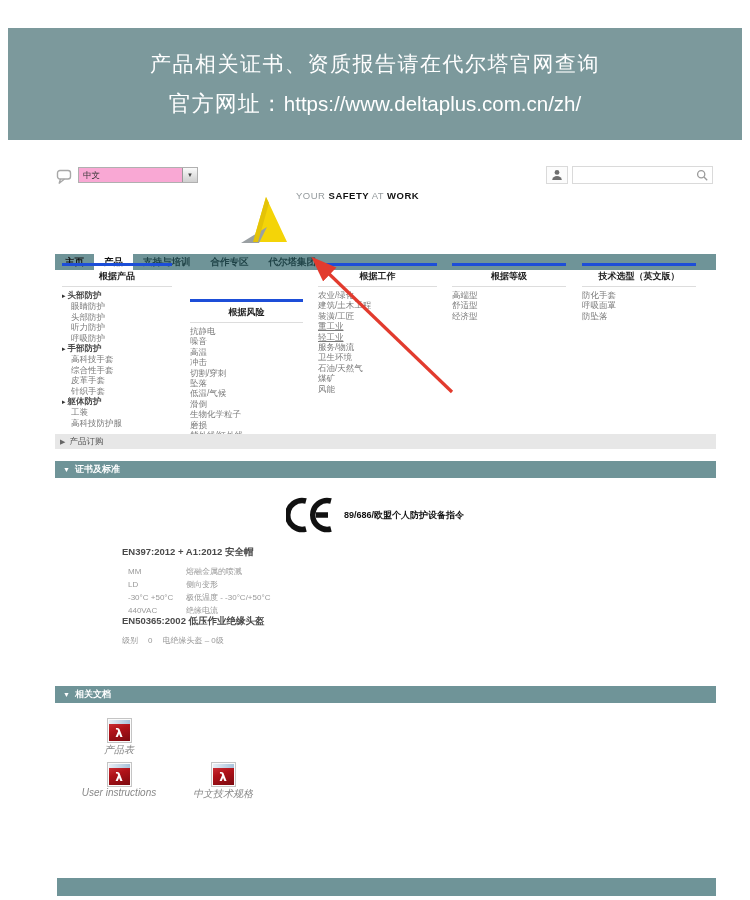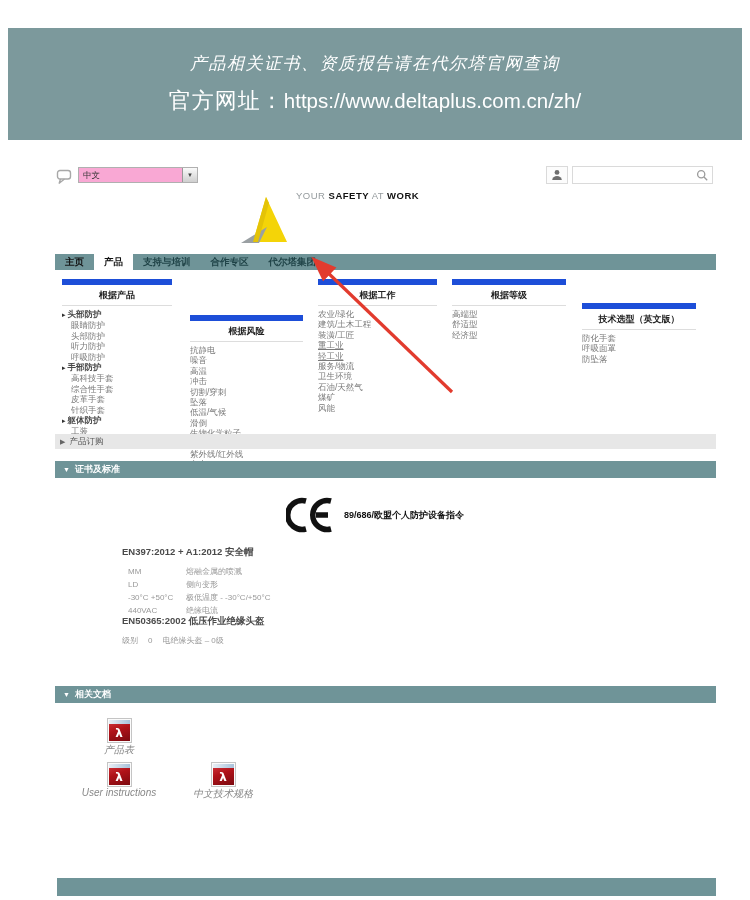--- a/index.html
+++ b/index.html
@@ -2,21 +2,21 @@
 <html><head>
 <meta charset="utf-8">
 <style>
   html,body{margin:0;padding:0;background:#fff;}
   .page{position:relative;width:750px;height:900px;background:#fff;overflow:hidden;
         font-family:"Liberation Sans","DejaVu Sans",sans-serif;}
 
   
   .banner{position:absolute;left:8px;top:28px;width:734px;height:112px;background:#7c999c;
           display:flex;flex-direction:column;align-items:center;justify-content:center;gap:11px;color:#fff;}
-  .banner-l1{font-size:17px;letter-spacing:1.5px;font-style:italic;}
+  .banner-l1{font-size:21px;letter-spacing:1.5px;}
   .banner-l2{font-size:22px;letter-spacing:1px;text-align:center;}
   .banner-l2 .url{font-size:20.5px;letter-spacing:0;}
 
   
   .bubble{position:absolute;left:56px;top:169px;}
   .lang-select{position:absolute;left:78px;top:167px;width:120px;height:16px;border:1px solid #b0b0b0;
                background:#f9a8d4;box-sizing:border-box;}
   .lang-text{font-size:8.5px;color:#333;line-height:14px;padding-left:4px;}
   .lang-btn{position:absolute;right:0;top:0;width:14px;height:14px;background:linear-gradient(#fafafa,#cfcfcf);
             border-left:1px solid #999;font-size:6px;color:#444;text-align:center;line-height:14px;}
@@ -35,21 +35,21 @@
   .tagline b{color:#111;}
 
   
   .nav{position:absolute;left:55px;top:254px;width:661px;height:16px;background:#6f9498;
        display:flex;align-items:center;box-sizing:border-box;}
   .nav-item{font-size:9.5px;font-weight:bold;color:#1f4347;padding:0 10px;line-height:16px;cursor:pointer;white-space:nowrap;}
   .nav-item.home{color:#131313;}
   .nav-item.active{background:#fff;color:#111;}
 
   
-  .col{position:absolute;top:279px;border-top:6px solid #1d4ed8;}
+  .col{position:absolute;top:263px;border-top:3px solid #1d4ed8;}
   .col-h{font-size:9px;font-weight:bold;color:#222;text-align:center;padding:4px 0 3px;border-bottom:1px solid #ddd;}
   .col-items{padding-top:3px;}
   .mi{font-size:8.5px;color:#7a7a7a;line-height:10.4px;white-space:nowrap;cursor:pointer;}
   .mi.parent{color:#4a4a4a;font-weight:bold;}
   .mi .tri{color:#333;margin-right:2px;font-size:7px;}
   .mi.child{padding-left:9px;}
   .mi.u span{text-decoration:underline;}
 
   .order-bar{position:absolute;left:55px;top:434px;width:661px;height:15px;background:#e7e7e7;
              font-size:8.5px;color:#555;line-height:15px;padding-left:5px;box-sizing:border-box;cursor:pointer;}
@@ -191,21 +191,21 @@
       </div>
   </div>
   <div class="col" style="left:452px;width:114px;">
     <div class="col-h">根据等级</div>
     <div class="col-items">
         <div class="mi "><span>高端型</span></div>
         <div class="mi "><span>舒适型</span></div>
         <div class="mi "><span>经济型</span></div>
       </div>
   </div>
-  <div class="col" style="left:582px;width:114px;margin-top:24px;">
+  <div class="col" style="left:582px;width:114px;">
     <div class="col-h">技术选型（英文版）</div>
     <div class="col-items">
         <div class="mi "><span>防化手套</span></div>
         <div class="mi "><span>呼吸面罩</span></div>
         <div class="mi "><span>防坠落</span></div>
       </div>
   </div>
 
   <div class="order-bar">
     <span class="tri">▶</span><span>产品订购</span>

